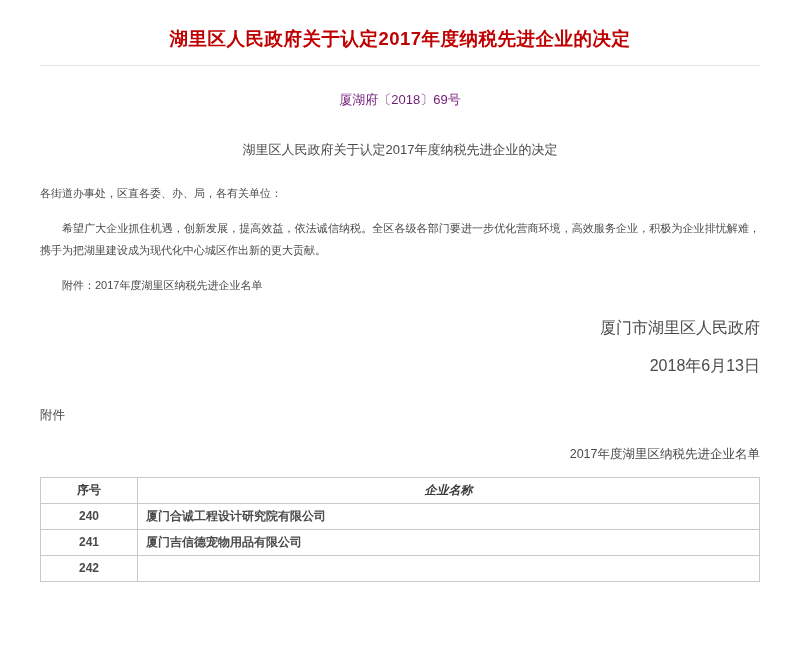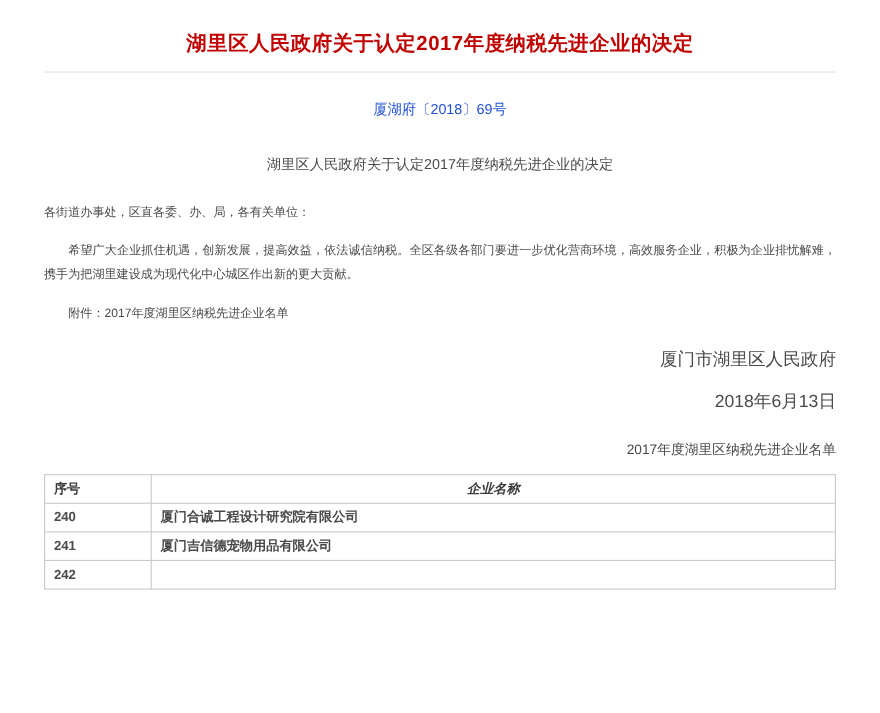--- a/index.html
+++ b/index.html
@@ -59,21 +59,21 @@
   }
   .body-wrap {
     font-size: 12.5px;
     line-height: 1.9;
     color: #4a4a4a;
   }
   .doc-number {
     text-align: center;
     margin-top: 22px;
     font-size: 13px;
-    color: #1d4ed8;
+    color: #701a75;
   }
   .sub-title {
     text-align: center;
     margin-top: 26px;
     font-size: 13px;
     color: #4a4a4a;
   }
   .para {
     margin-top: 20px;
     text-align: justify;
@@ -110,21 +110,21 @@
   }
   table.list th, table.list td {
     border: 1px solid #c9c9c9;
     height: 25px;
     padding: 0 8px;
     font-weight: bold;
     text-align: left;
   }
   table.list th:first-child, table.list td:first-child {
     width: 80px;
-    text-align: left;
+    text-align: center;
   }
   table.list th { text-align: center; font-weight: bold; color: #3c3c3c; }
   table.list th:nth-child(2) { text-align: center; font-style: italic; }
 </style>
 </head>
 <body>
 
 <div class="page">
 
   <h1 class="doc-title">湖里区人民政府关于认定2017年度纳税先进企业的决定</h1>
@@ -141,20 +141,21 @@
     <div class="para">各街道办事处，区直各委、办、局，各有关单位：</div>
 
 
     <div class="para indent tight">希望广大企业抓住机遇，创新发展，提高效益，依法诚信纳税。全区各级各部门要进一步优化营商环境，高效服务企业，积极为企业排忧解难，携手为把湖里建设成为现代化中心城区作出新的更大贡献。</div>
 
     <div class="para indent tight">附件：2017年度湖里区纳税先进企业名单</div>
 
     <div class="right-line">厦门市湖里区人民政府</div>
     <div class="right-line small-gap">2018年6月13日</div>
 
+    <div class="attach-label">附件</div>
 
     <div class="table-title">2017年度湖里区纳税先进企业名单</div>
 
     <table class="list">
       <thead>
         <tr>
           <th>序号</th>
           <th>企业名称</th>
         </tr>
       </thead>

